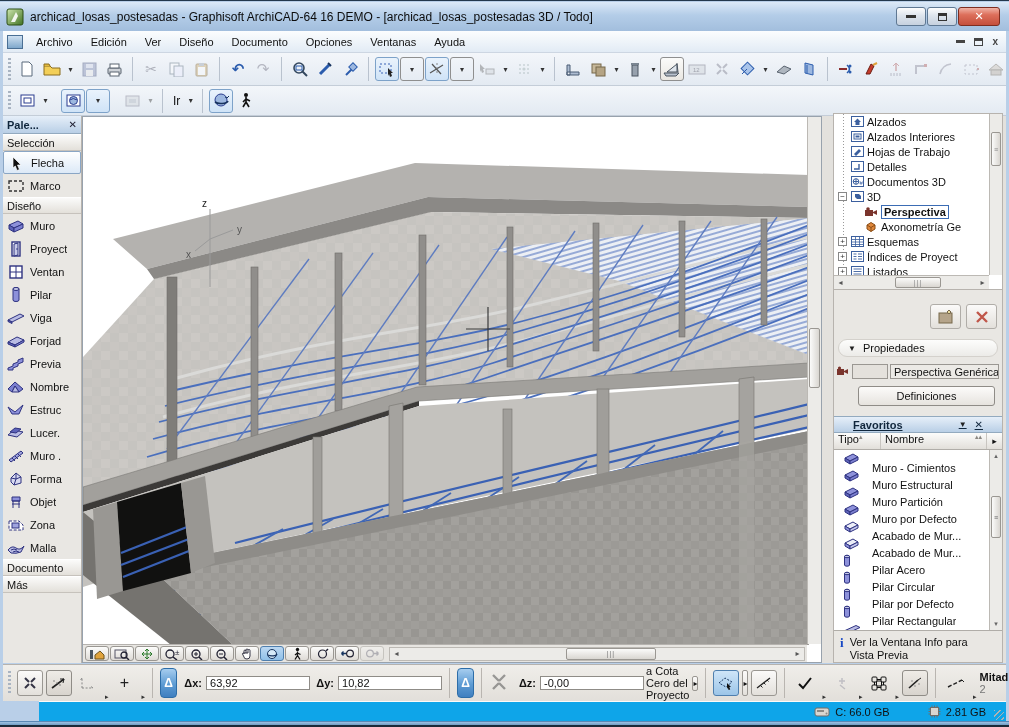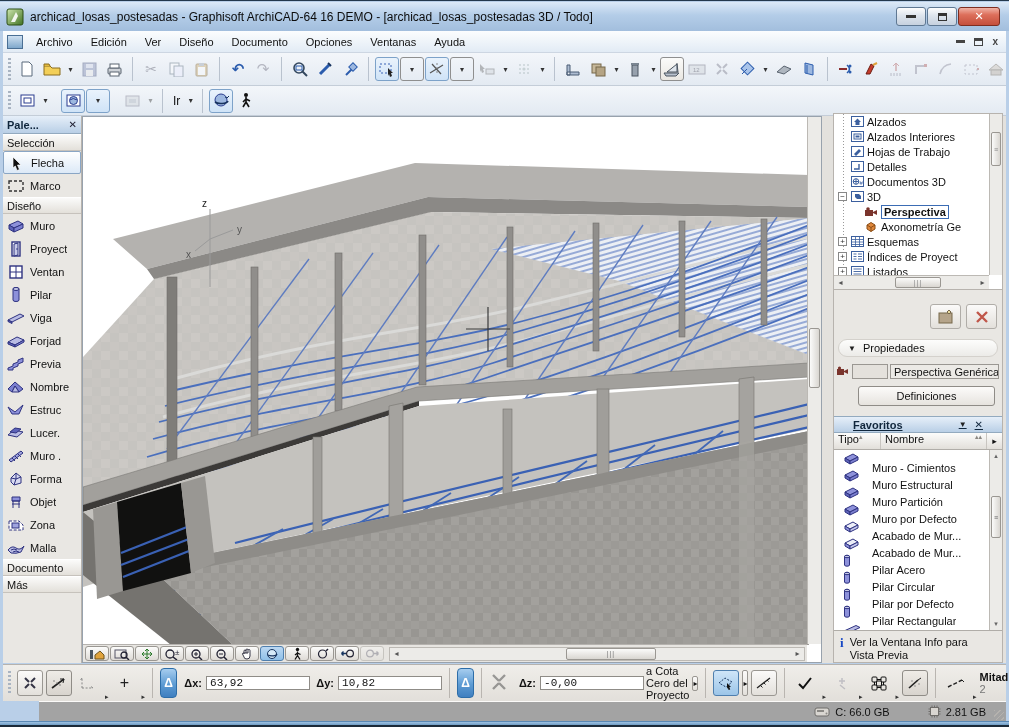--- a/index.html
+++ b/index.html
@@ -124,29 +124,29 @@
   .trbtn{width:26px;height:26px;flex:none;border:1px solid #9a9792;border-radius:3px;display:flex;align-items:center;justify-content:center;
          background:linear-gradient(#fbfaf9,#e3e0db);}
   .trbtn.pressed{background:linear-gradient(#cfe5f8,#9cc5e8);border-color:#4f7fae;}
   .trflat{border-color:transparent;background:transparent;}
   .tinyarr{font-size:7px;color:#333;align-self:flex-end;margin-left:1px;}
   .dbadge{width:17px;height:30px;flex:none;border-radius:4px;border:1px solid #2d6da8;color:#fff;font-weight:bold;font-size:12px;
           background:linear-gradient(#a6cdef,#5d9bd3 55%,#3f7fc0);display:flex;align-items:center;justify-content:center;}
   .cpair{display:flex;flex-direction:row;gap:2px;}
   .crow{display:flex;align-items:center;gap:4px;height:14px;}
   .clabel{font-weight:bold;min-width:22px;text-align:right;}
-  .cfield{width:104px;height:14px;background:#fff;border:1px solid #8f8c87;padding:0 3px;display:flex;align-items:center;font-family:Liberation Mono, monospace;}
+  .cfield{width:104px;height:14px;background:#fff;border:1px solid #8f8c87;padding:0 3px;display:flex;align-items:center;}
   .refrow{display:flex;align-items:center;gap:5px;height:14px;font-weight:normal;}
   .sqarr{width:15px;height:15px;border:1px solid #9a9792;border-radius:2px;background:linear-gradient(#fbfaf9,#e3e0db);
          display:flex;align-items:center;justify-content:center;font-size:8px;}
   .snapstack{display:flex;flex-direction:column;line-height:12px;}
   .snapname{font-weight:bold;}
   .snapnum{color:#777;}
   
-  .statusbar{position:absolute;left:3px;right:3px;top:700px;height:21px;background:#a3a3a3;border-top:1px solid #fbfaf8;
+  .statusbar{position:absolute;left:3px;right:3px;top:700px;height:21px;background:#0ea5e9;border-top:1px solid #fbfaf8;
              display:flex;align-items:center;justify-content:flex-end;gap:8px;padding-right:20px;margin-left:36px;}
   .sb-cell{display:flex;align-items:center;gap:5px;}
   .sb-gap{width:22px;}
   .sgrip{position:absolute;right:2px;bottom:2px;width:10px;height:10px;
          background-image:repeating-linear-gradient(135deg,#b5b2ae 0 1px,transparent 1px 4px);}
   .edge-bottom{position:absolute;left:0;right:0;bottom:0;height:6px;background:linear-gradient(#9ec2e2,#6f9cc4);border-top:1px solid #5988b4;border-bottom:2px solid #1b2a38;}
 </style>
 </head>
 <body>
 

